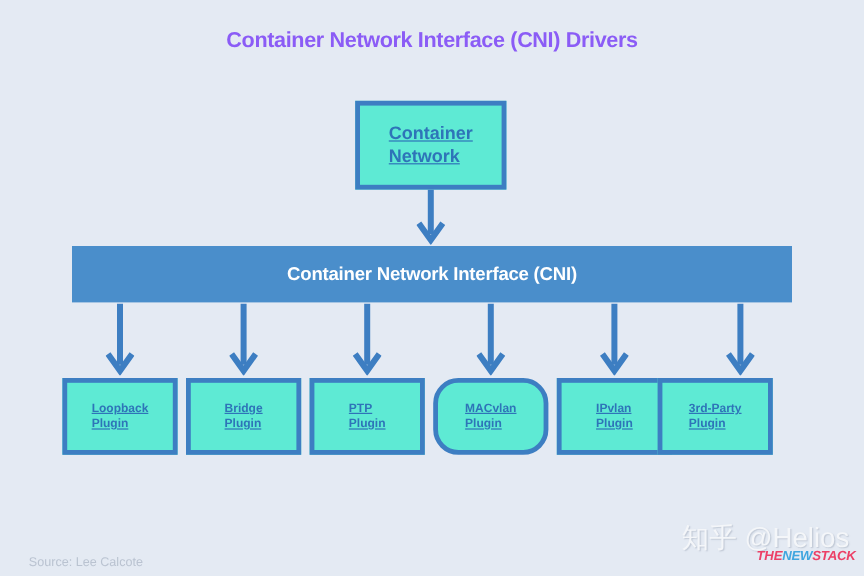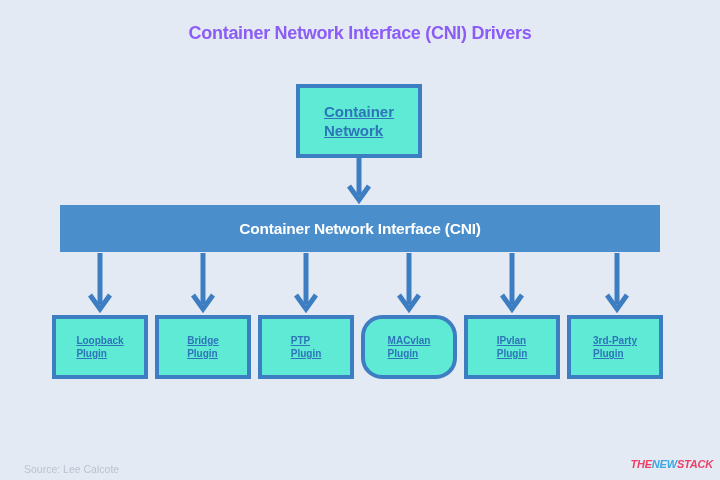--- a/index.html
+++ b/index.html
@@ -168,27 +168,28 @@
       <div>MACvlan</div>
       <div>Plugin</div>
     </div>
   </div>
   <div class="node plugin-box" style="left:464px;">
     <div>
       <div>IPvlan</div>
       <div>Plugin</div>
     </div>
   </div>
-  <div class="node plugin-box" style="left:567px;">
+  <div class="node plugin-box" style="left:548px;">
     <div>
       <div>3rd-Party</div>
       <div>Plugin</div>
     </div>
   </div>
 
   <div class="source">Source: Lee Calcote</div>
 
+  <div class="watermark">知乎 @Helios</div>
 
   <div class="logo">
     <span class="logo-pink">THE</span><span class="logo-blue">NEW</span><span class="logo-pink">STACK</span>
   </div>
 
 </div>
 
 </body></html>

